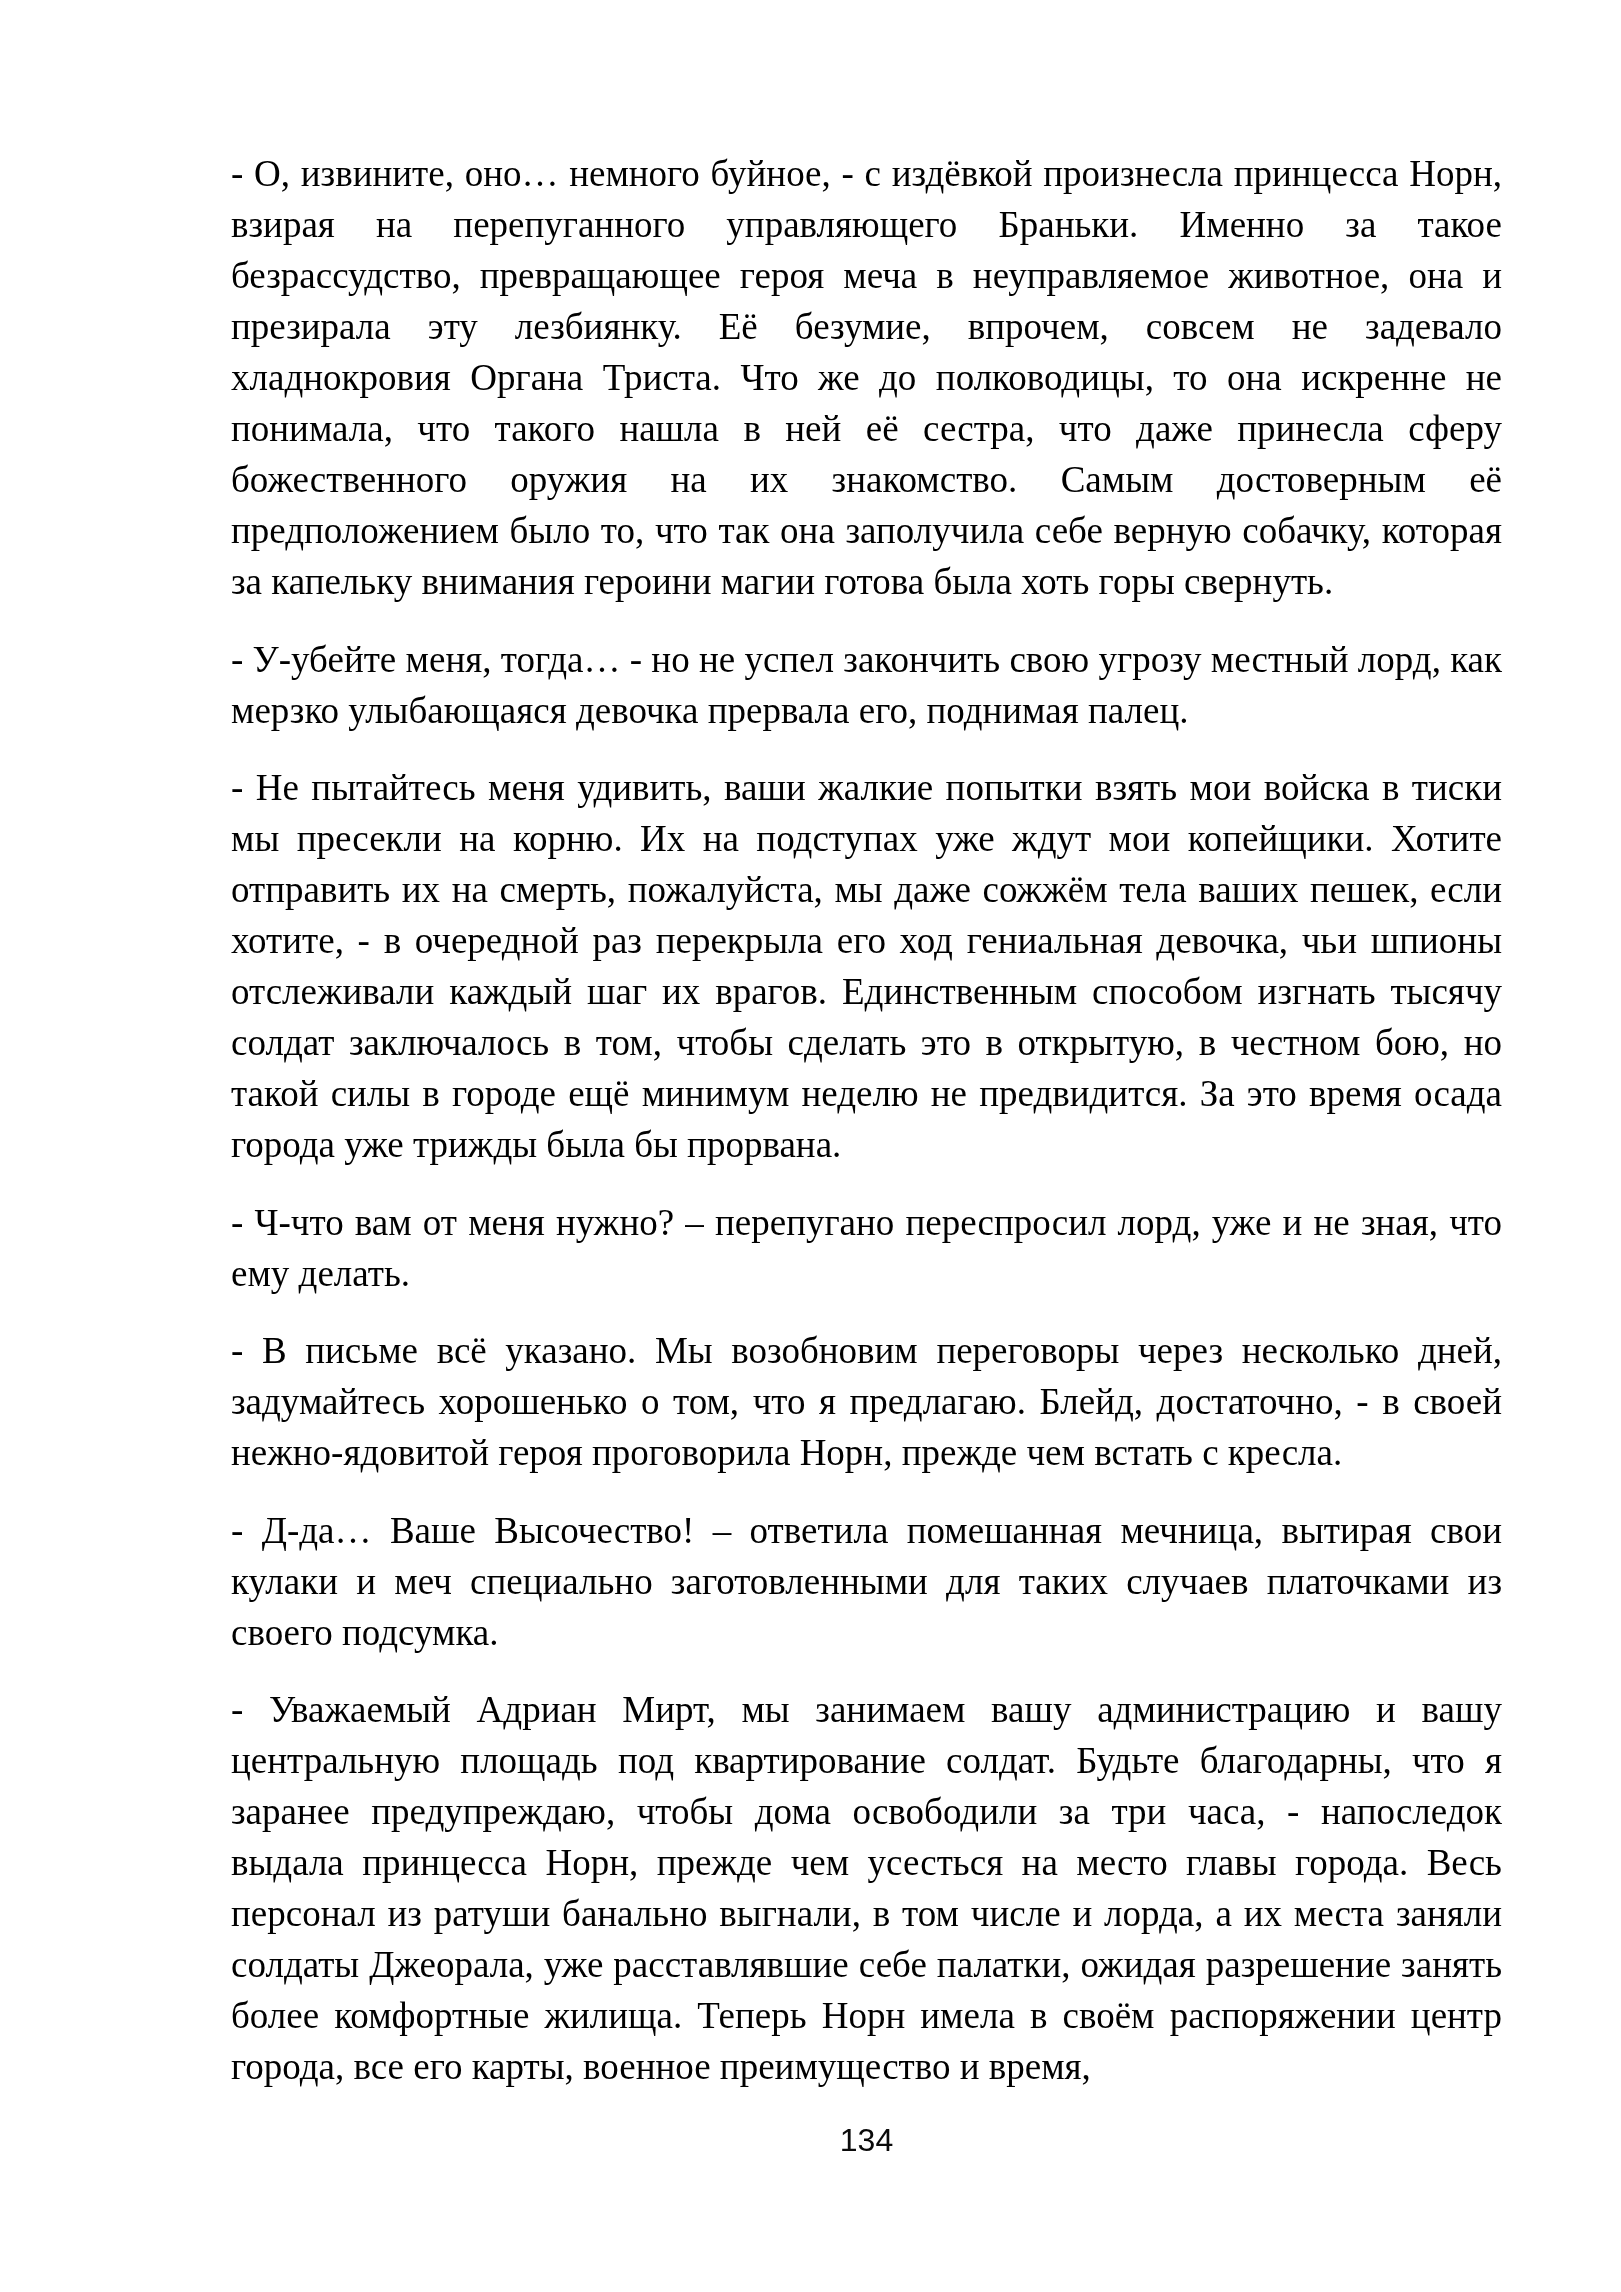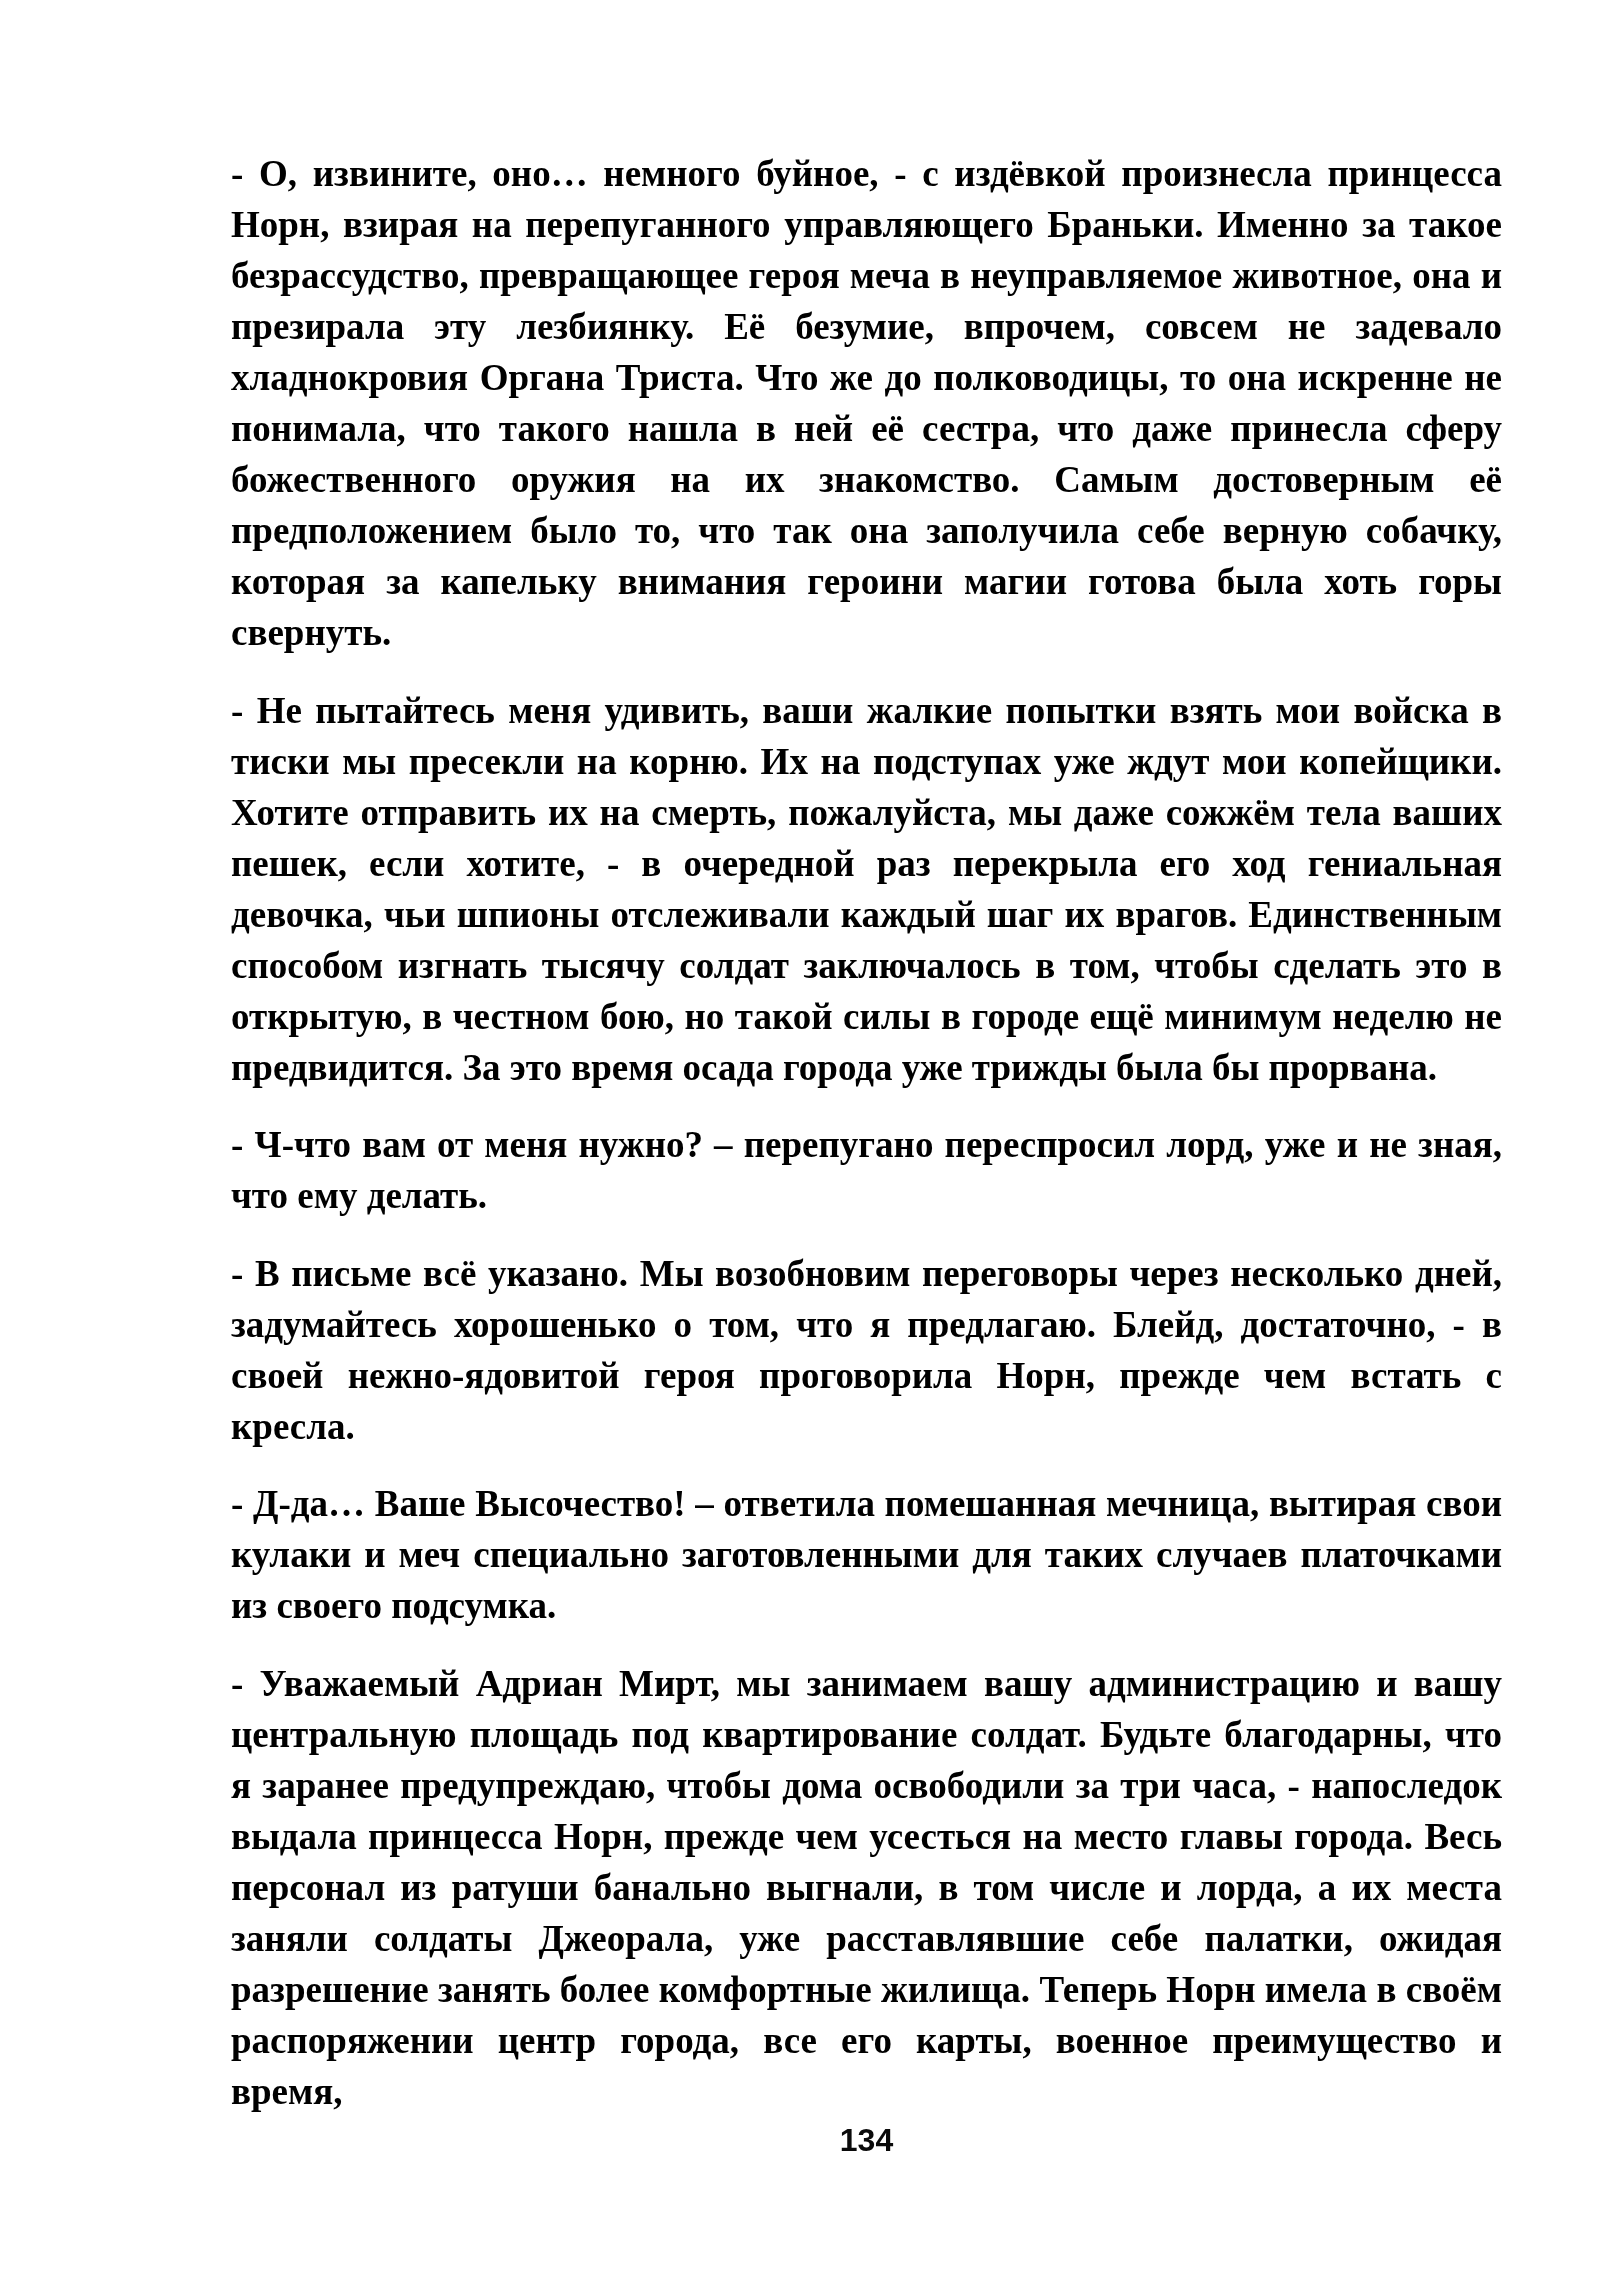--- a/index.html
+++ b/index.html
@@ -6,21 +6,20 @@
     margin: 0;
     padding: 0;
     background: #ffffff;
   }
   .page {
     position: relative;
     width: 1616px;
     height: 2293px;
     background: #ffffff;
     overflow: hidden;
-    font-weight: bold;
   }
   .text-block {
     position: absolute;
     left: 231px;
     top: 148px;
     width: 1271px;
   }
   .para {
     font-family: "Liberation Serif", "DejaVu Serif", serif;
     font-size: 37px;
@@ -45,20 +44,21 @@
     line-height: 51px;
     color: #0a0a0a;
   }
 </style>
 </head>
 <body>
 
 <main class="page">
   <section class="text-block">
     <p class="para">- О, извините, оно… немного буйное, - с издёвкой произнесла принцесса Норн, взирая на перепуганного управляющего Браньки. Именно за такое безрассудство, превращающее героя меча в неуправляемое животное, она и презирала эту лезбиянку. Её безумие, впрочем, совсем не задевало хладнокровия Органа Триста. Что же до полководицы, то она искренне не понимала, что такого нашла в ней её сестра, что даже принесла сферу божественного оружия на их знакомство. Самым достоверным её предположением было то, что так она заполучила себе верную собачку, которая за капельку внимания героини магии готова была хоть горы свернуть.</p>
+    <p class="para">- У-убейте меня, тогда… - но не успел закончить свою угрозу местный лорд, как мерзко улыбающаяся девочка прервала его, поднимая палец.</p>
     <p class="para">- Не пытайтесь меня удивить, ваши жалкие попытки взять мои войска в тиски мы пресекли на корню. Их на подступах уже ждут мои копейщики. Хотите отправить их на смерть, пожалуйста, мы даже сожжём тела ваших пешек, если хотите, - в очередной раз перекрыла его ход гениальная девочка, чьи шпионы отслеживали каждый шаг их врагов. Единственным способом изгнать тысячу солдат заключалось в том, чтобы сделать это в открытую, в честном бою, но такой силы в городе ещё минимум неделю не предвидится. За это время осада города уже трижды была бы прорвана.</p>
     <p class="para">- Ч-что вам от меня нужно? – перепугано переспросил лорд, уже и не зная, что ему делать.</p>
     <p class="para">- В письме всё указано. Мы возобновим переговоры через несколько дней, задумайтесь хорошенько о том, что я предлагаю. Блейд, достаточно, - в своей нежно-ядовитой героя проговорила Норн, прежде чем встать с кресла.</p>
     <p class="para">- Д-да… Ваше Высочество! – ответила помешанная мечница, вытирая свои кулаки и меч специально заготовленными для таких случаев платочками из своего подсумка.</p>
     <p class="para">- Уважаемый Адриан Мирт, мы занимаем вашу администрацию и вашу центральную площадь под квартирование солдат. Будьте благодарны, что я заранее предупреждаю, чтобы дома освободили за три часа, - напоследок выдала принцесса Норн, прежде чем усесться на место главы города. Весь персонал из ратуши банально выгнали, в том числе и лорда, а их места заняли солдаты Джеорала, уже расставлявшие себе палатки, ожидая разрешение занять более комфортные жилища. Теперь Норн имела в своём распоряжении центр города, все его карты, военное преимущество и время,</p>
   </section>
   <div class="page-number">134</div>
 </main>
 
 

